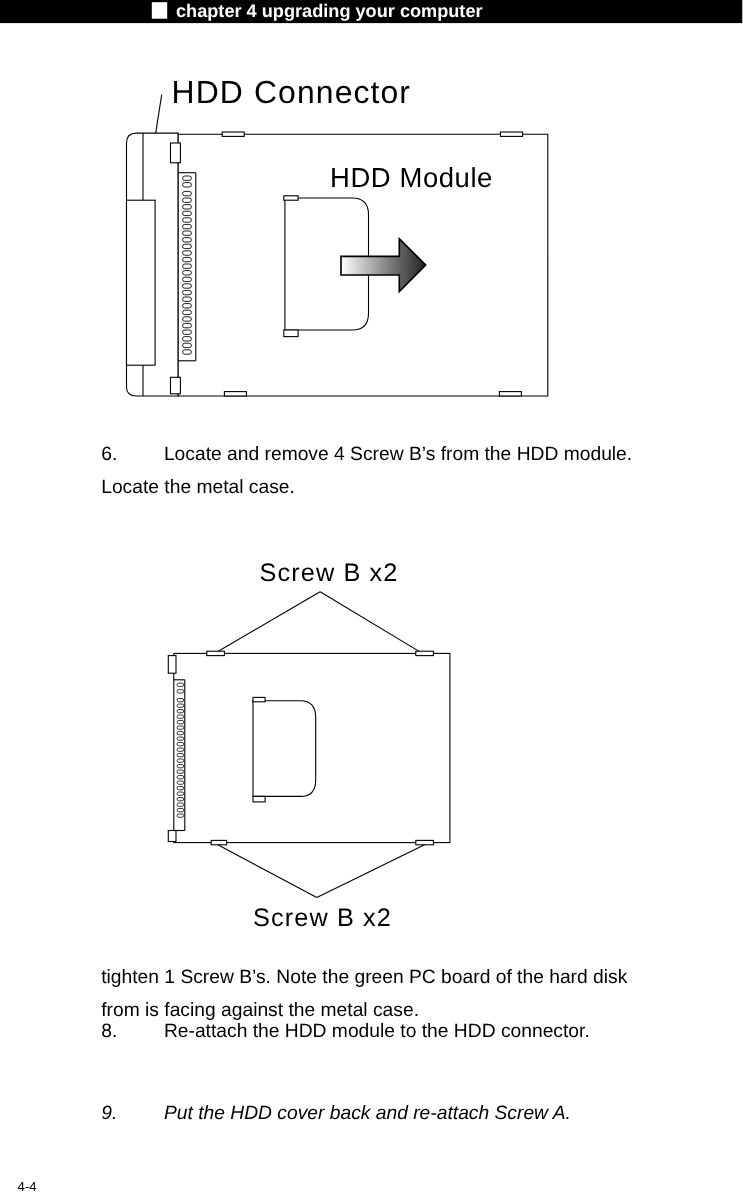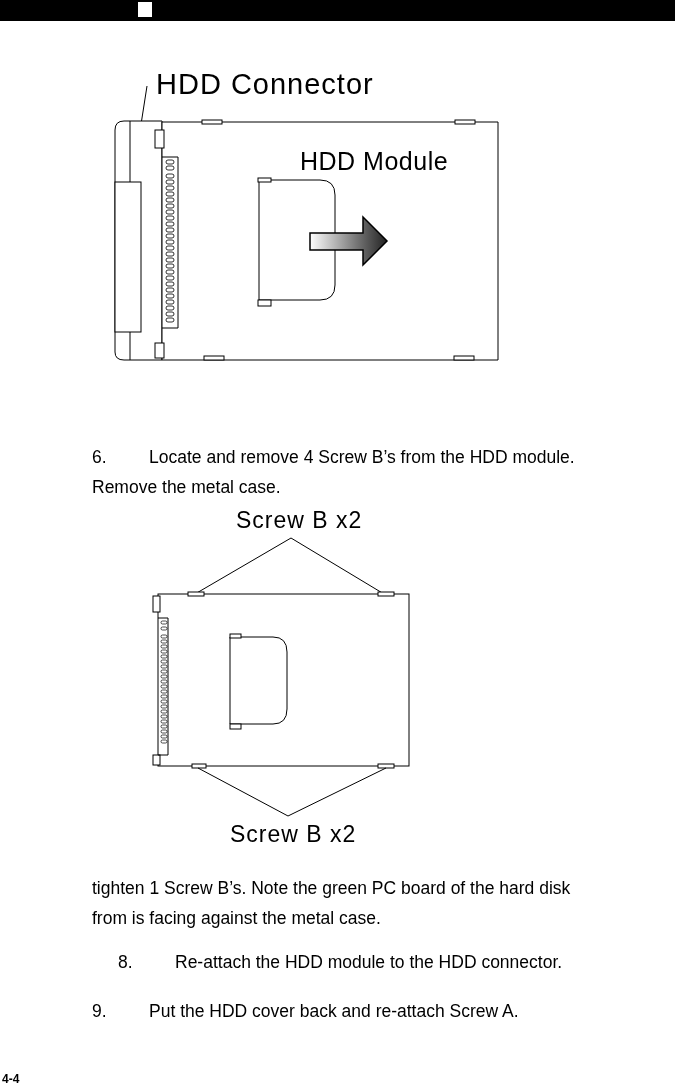--- a/index.html
+++ b/index.html
@@ -3,28 +3,29 @@
   <meta charset="utf-8">
   <style>
     html, body { margin:0; padding:0; background:#ffffff; }
     body { width:675px; height:1086px; position:relative; overflow:hidden; font-family:"Liberation Sans", sans-serif; color:#000; }
     .header-bar { position:absolute; left:0; top:0; width:675px; height:21px; background:#000; }
     .header-box { position:absolute; left:138px; top:2px; width:14px; height:15px; background:#fff; }
     .header-title { position:absolute; left:160px; top:0px; font-size:16.5px; font-weight:bold; color:#fff; line-height:20px; white-space:nowrap; }
     .fig { position:absolute; }
     .para { position:absolute; left:92px; font-size:17.5px; line-height:30px; white-space:nowrap; }
     .num { display:inline-block; width:57px; }
-    .page-num { position:absolute; left:2px; top:1072px; font-size:12px;font-weight:bold; }
+    .page-num { position:absolute; left:16px; top:1072px; font-size:12px; }
     svg text { font-family:"Liberation Sans", sans-serif; }
   </style>
 </head>
 <body>
 
 <div class="header-bar">
   <div class="header-box"></div>
+  <div class="header-title">chapter 4 upgrading your computer</div>
 </div>
 
 <svg class="fig" style="left:100px; top:60px;" width="420" height="310" viewBox="0 0 420 310">
   <defs>
     <linearGradient id="arrowGrad" x1="0" x2="1" y1="0" y2="0">
       <stop offset="0" stop-color="#ffffff"></stop>
       <stop offset="0.6" stop-color="#777777"></stop>
       <stop offset="1" stop-color="#222222"></stop>
     </linearGradient>
   </defs>
@@ -81,23 +82,23 @@
   </g>
   <text x="200" y="110" font-size="25" letter-spacing="0.5">HDD Module</text>
 
   <path d="M159 120 L220 120 Q235 120 235 135 L235 225 Q235 240 220 240 L159 240 Z" fill="#fff" stroke="#000" stroke-width="1"></path>
   <rect x="158" y="118" width="13" height="4" fill="#fff" stroke="#000" stroke-width="1"></rect>
   <rect x="158" y="240" width="13" height="6" fill="#fff" stroke="#000" stroke-width="1"></rect>
 
   <path d="M210 173 L263 173 L263 157 L287 181 L263 205 L263 190 L210 190 Z" fill="url(#arrowGrad)" stroke="#000" stroke-width="1.5"></path>
 </svg>
 
-<div class="para" style="top:442px;">
+<div class="para" style="top:397px;">
   <div><span class="num">6.</span><span>Locate and remove 4 Screw B’s from the HDD module.</span></div>
-  <div>Remove the metal case.</div>
+  <div>Locate the metal case.</div>
 </div>
 
 <svg class="fig" style="left:140px; top:500px;" width="290" height="350" viewBox="0 0 290 350">
   <text x="96" y="28" font-size="23" letter-spacing="1">Screw B x2</text>
   <line x1="151" y1="38" x2="55" y2="94" stroke="#000" stroke-width="1"></line>
   <line x1="151" y1="38" x2="244" y2="94" stroke="#000" stroke-width="1"></line>
 
   <rect x="18" y="94" width="251" height="172" fill="#fff" stroke="#000" stroke-width="1"></rect>
   <rect x="13" y="96" width="7" height="16" fill="#fff" stroke="#000" stroke-width="1"></rect>
   <rect x="13" y="255" width="7" height="10" fill="#fff" stroke="#000" stroke-width="1"></rect>
@@ -141,20 +142,20 @@
   <rect x="90" y="224" width="11" height="5" fill="#fff" stroke="#000" stroke-width="1"></rect>
   <line x1="58" y1="268" x2="148" y2="316" stroke="#000" stroke-width="1"></line>
   <line x1="246" y1="268" x2="148" y2="316" stroke="#000" stroke-width="1"></line>
   <text x="90" y="342" font-size="23" letter-spacing="1">Screw B x2</text>
 </svg>
 
 <div class="para" style="top:873px;">
   <div>tighten 1 Screw B’s. Note the green PC board of the hard disk</div>
   <div>from is facing against the metal case.</div>
 </div>
-<div class="para" style="top:947px;margin-left:26px;">
+<div class="para" style="top:922px;">
   <div><span class="num">8.</span><span>Re-attach the HDD module to the HDD connector.</span></div>
 </div>
-<div class="para" style="top:996px;">
+<div class="para" style="top:996px;font-style:italic;">
   <div><span class="num">9.</span><span>Put the HDD cover back and re-attach Screw A.</span></div>
 </div>
 
 <div class="page-num">4-4</div>
 
 </body></html>

